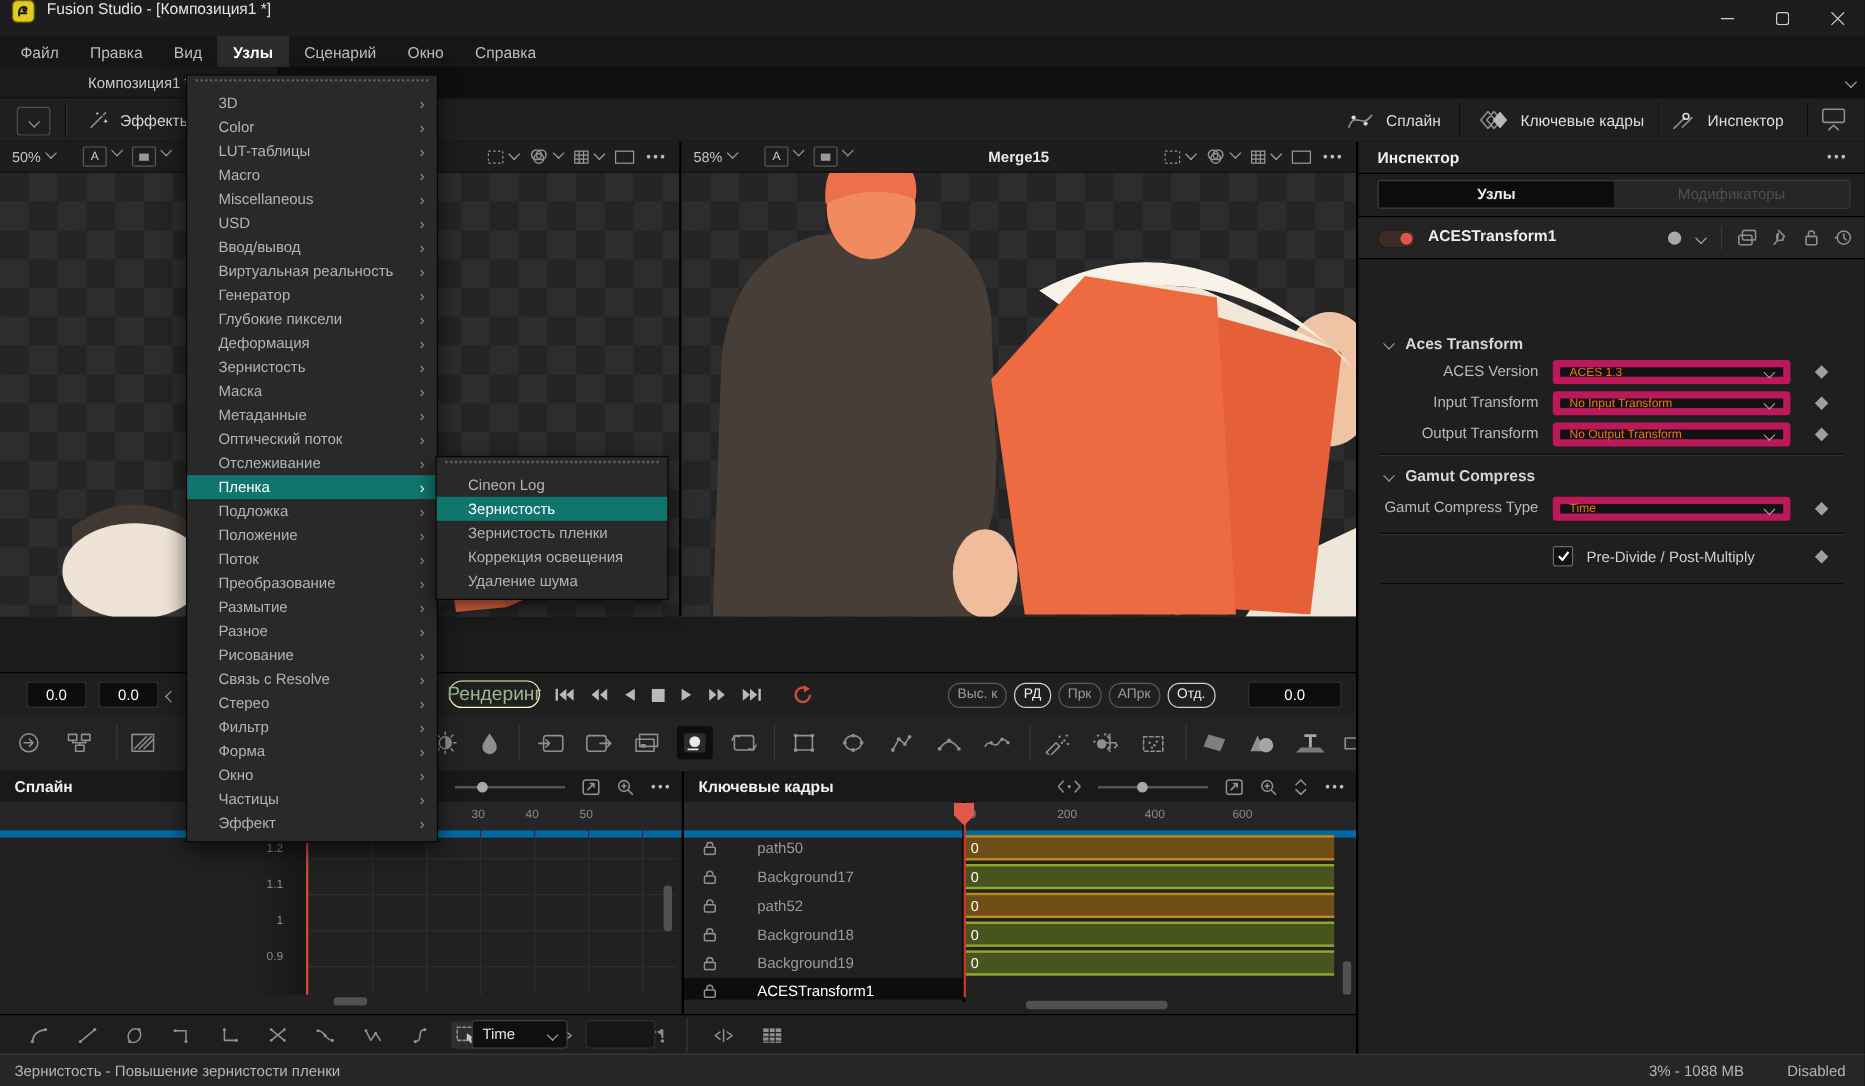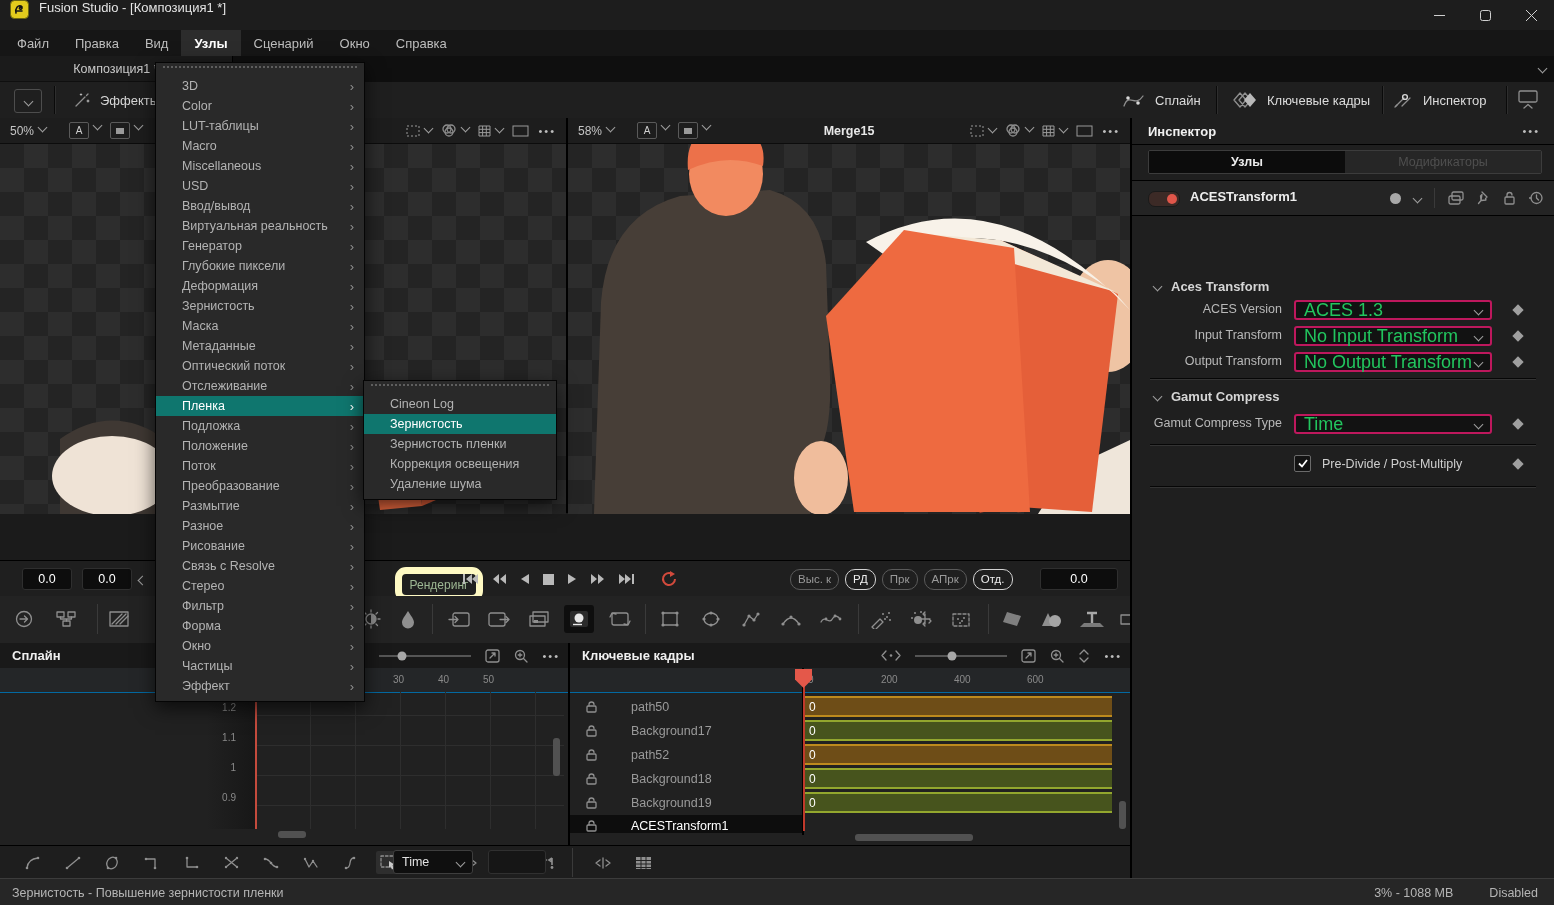--- a/index.html
+++ b/index.html
@@ -55,41 +55,41 @@
      background-size:48px 48px;background-position:0 0,24px 24px}
   #ruler{left:0;top:513px;width:1130px;height:20px;background:#181818;border-top:1px solid #000;display:flex;padding-left:6px;box-sizing:border-box}
   .vr-t{width:56.6px;flex:0 0 56.6px;font-size:10px;color:#7e7e7e;padding-left:2px;line-height:20px}
   #vscrollrow{left:0;top:545px;width:1130px;height:12px;background:#1b1b1b}
   #vscrollrow .thumb{position:absolute;left:4px;top:3px;width:1122px;height:6px;background:#4a4a4a;border-radius:3px}
 
   
   #transport{left:0;top:560px;width:1130px;height:36px;background:#1f1f1f;border-top:1px solid #000;border-bottom:1px solid #000}
   .val-box{position:absolute;top:7px;height:20px;background:#0d0d0d;border:1px solid #2f2f2f;border-radius:3px;
            color:#fff;font-size:12.5px;display:flex;align-items:center;justify-content:center}
-  .render-btn{position:absolute;left:395px;top:6px;width:74px;height:21px;border:7px solid #fef9c3;border-radius:11px;
-              color:#9db793;font-size:12px;display:flex;align-items:center;justify-content:center}
+  .render-btn{position:absolute;left:374px;top:6px;width:74px;height:21px;border:1px solid #fef9c3;border-radius:11px;
+              color:#9db793;font-size:16px;display:flex;align-items:center;justify-content:center}
   .playgrp{position:absolute;left:462px;top:0;height:36px;display:flex;align-items:center;gap:13px}
   .pbtn{display:flex;align-items:center;justify-content:center}
   .qgrp{position:absolute;left:790px;top:0;height:36px;display:flex;align-items:center;gap:6px}
   .qbtn{height:19px;padding:0 7px;border:1px solid #5a5a5a;border-radius:10px;color:#9a9a9a;font-size:11.5px;display:flex;align-items:center}
   .qbtn.bright{border-color:#d2d2d2;color:#ededed}
 
   
   #nodebar{left:0;top:596px;width:1130px;height:47px;background:#232323;border-bottom:1px solid #000}
   .nicon{position:absolute;top:9px;width:30px;height:28px;display:flex;align-items:center;justify-content:center}
   .nicon.sel{background:#0e0e0e;border-radius:3px}
   .nsep{position:absolute;top:8px;width:1px;height:30px;background:#3a3a3a}
 
   
   .bpanel{top:643px;height:202px;background:#212121;position:absolute;overflow:hidden}
   #splinepanel{left:0;width:568px;border-right:2px solid #000}
   #kfpanel{left:570px;width:560px}
   .bp-head{position:relative;height:25px;background:#191919;border-bottom:1px solid #000;display:flex;align-items:center}
   .bp-title{margin-left:12px;color:#f0f0f0;font-weight:bold;font-size:13px}
-  .tickrow{position:absolute;left:0;top:25px;right:0;height:24px;background:#242628;border-bottom:1px solid #0369a1}
+  .tickrow{position:absolute;left:0;top:25px;right:0;height:24px;background:#242628;border-bottom:6px solid #0369a1}
   .gline-v{position:absolute;top:49px;bottom:16px;width:1px;background:#2e2e2e}
   .gline-h{position:absolute;height:1px;background:#2e2e2e}
   .redline{position:absolute;width:2px;background:#c44b3d}
   .scroll-thumb{position:absolute;background:#515151;border-radius:3px}
   .sx-t{width:45px;flex:0 0 45px;font-size:10px;color:#8a8a8a;line-height:24px}
   .sy-t{height:30px;font-size:10px;color:#8a8a8a;text-align:right;line-height:30px}
   .hd-icons{position:absolute;right:8px;display:flex;align-items:center;gap:14px}
 
   
   .kf-ruler{position:absolute;left:238px;top:25px;display:flex}
@@ -132,22 +132,22 @@
   .node-toggle .knob{position:absolute;right:2px;top:2px;width:10px;height:10px;border-radius:50%;background:#e0564a}
   .node-name{position:absolute;left:58px;top:8px;color:#ededed;font-size:13px;font-weight:bold}
   .node-right{position:absolute;right:10px;top:0;height:34px;display:flex;align-items:center;gap:13px}
   .gray-dot{width:11px;height:11px;border-radius:50%;background:#a8a8a8}
   .tool-tabs{position:absolute;left:0;top:97px;width:100%;height:52px;background:#1f1f1f;border-bottom:1px solid #000}
   .tool-tab{position:absolute;width:82px;top:4px;height:44px;display:flex;flex-direction:column;align-items:center;justify-content:flex-start;gap:4px;color:#bcbcbc;font-size:12px}
   .tt-underline{position:absolute;left:128px;top:46px;width:82px;height:3px;background:#cf4b38}
   .sect-head{position:absolute;left:0;width:100%;height:20px;display:flex;align-items:center;gap:10px;color:#d6d6d6;font-size:13px;font-weight:bold;padding-left:22px;box-sizing:border-box}
   .insp-row{position:absolute;left:0;width:100%;height:25px}
   .insp-label{position:absolute;right:272px;top:4px;color:#b9b9b9;font-size:12.5px;white-space:nowrap}
-  .insp-select{position:absolute;left:162px;top:2px;width:198px;height:20px;background:#121212;border:2px solid #be185d;border-radius:3px;
-               display:flex;align-items:center;justify-content:space-between;padding:0 8px;box-sizing:border-box;color:#22c55e;font-size:18px}
+  .insp-select{position:absolute;left:162px;top:2px;width:198px;height:20px;background:#121212;border:6px solid #be185d;border-radius:3px;
+               display:flex;align-items:center;justify-content:space-between;padding:0 8px;box-sizing:border-box;color:#f97316;font-size:10px}
   .diamond{width:8px;height:8px;background:#9f9f9f;transform:rotate(45deg)}
   .row-diamond{position:absolute;right:32px;top:8px}
   .insp-div{position:absolute;left:18px;right:18px;height:1px;background:#060606;border-bottom:1px solid #333}
   .chk{width:15px;height:15px;background:#131313;border:1px solid #6a6a6a;border-radius:2px;display:flex;align-items:center;justify-content:center}
   .chev{width:6px;height:6px;border-right:1.5px solid #9f9f9f;border-bottom:1.5px solid #9f9f9f;transform:rotate(45deg);display:inline-block}
 
   
   .menu{position:absolute;background:#292929;border:1px solid #050505;box-shadow:0 6px 18px rgba(0,0,0,.65);z-index:100;padding-bottom:5px}
   #nodesmenu{left:155px;top:62px;width:208px}
   #filmsubmenu{left:363px;top:380px;width:192px;z-index:101}

